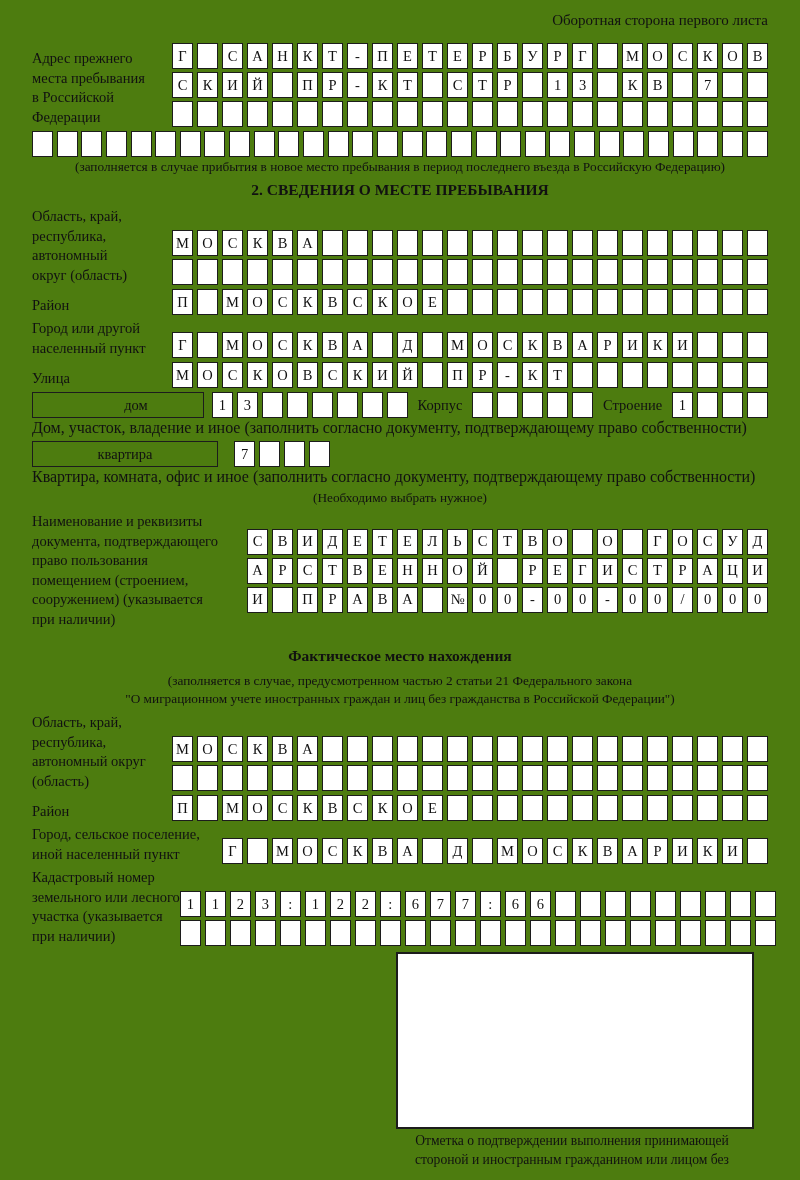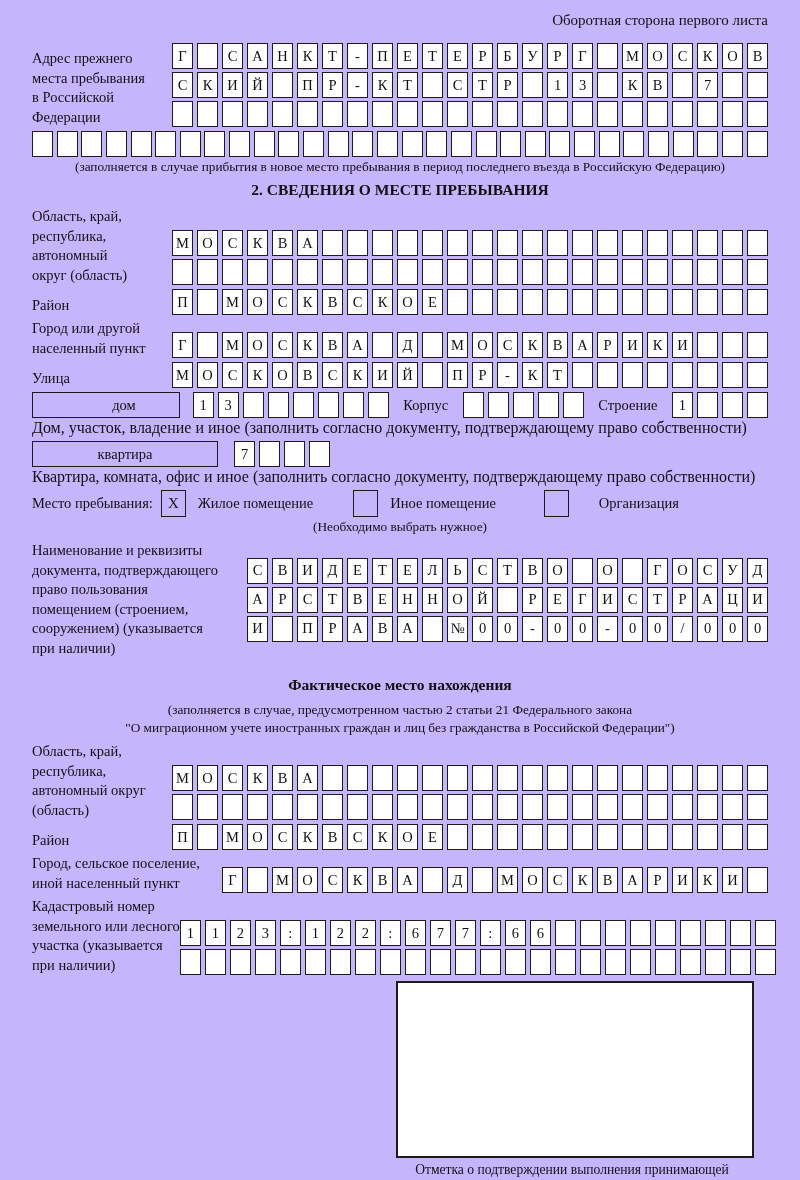--- a/index.html
+++ b/index.html
@@ -1,17 +1,17 @@
 <!DOCTYPE html>
 <html><head>
 <meta charset="utf-8">
 <style>
   html,body { margin:0; padding:0; background:#888; }
   .page {
-    width:800px; height:1180px; margin:0 auto; background:#c4b5fd;
+    width:800px; height:1180px; margin:0 auto; background:#4d7c0f;
     font-family:"Liberation Serif", serif; color:#111; position:relative;
     overflow:hidden; box-sizing:border-box; padding:12px 32px 0 32px;
   }
   .right-note { text-align:right; font-size:15px; margin-bottom:14px; }
   .frow { display:flex; align-items:flex-end; margin-bottom:4px;font-family:Liberation Serif, serif; }
   .lbl { font-size:14.5px; line-height:19.5px; }
   .lbl div { white-space:nowrap; }
   .rows { margin-left:auto; display:flex; flex-direction:column; gap:3px; }
   .boxrow { display:flex; gap:4px; }
   .boxrow.right { margin-left:auto; }
@@ -22,21 +22,21 @@
   }
   .spread { width:100%; justify-content:space-between; gap:0; }
   .spread .cb { flex:0 0 21px; }
   .note { font-size:13.3px; text-align:center; line-height:16px; margin:2px 0 6px 0; }
   .note-left { font-size:16px; text-align:left; line-height:16px; margin:2px 0 5px 0;font-family:Liberation Serif, serif; }
   .sec-title { font-weight:bold; font-size:15.5px; text-align:center; margin:4px 0 8px 0; }
   .widebox {
     box-sizing:border-box; border:1.6px solid #1c1c1c; height:26px;
     display:inline-flex; align-items:center; justify-content:center; font-size:14.5px;
   }
-  .dom-box { width:148px;padding-left:36px; }
+  .dom-box { width:172px;padding-left:36px; }
   .kv-box { width:186px; margin-right:16px; }
   .houserow { display:flex; align-items:center; justify-content:space-between; margin-bottom:2px; }
   .houserow .inline-lbl { font-size:14.5px; padding:0 2px; }
   .aptrow { display:flex; align-items:center; margin:3px 0 2px 0;text-align:right; }
   .stayrow { display:flex; align-items:center; margin:4px 0 2px 0; font-size:14.5px; }
   .cbx {
     box-sizing:border-box; width:25px; height:27px; border:1.7px solid #1c1c1c;
     display:inline-flex; align-items:center; justify-content:center; font-size:15px;
   }
   .stayrow .g8 { width:8px; } .stayrow .g12 { width:12px; }
@@ -371,35 +371,20 @@
     <span class="widebox kv-box">квартира</span>
     <span class="boxrow">
         <span class="cb">7</span>
         <span class="cb"></span>
         <span class="cb"></span>
         <span class="cb"></span>
       </span>
   </div>
   <div class="note-left">Квартира, комната, офис и иное (заполнить согласно документу, подтверждающему право собственности)</div>
 
-  <div class="stayrow">
-    <span>Место пребывания:</span>
-    <span class="g8"></span>
-    <span class="cbx">X</span>
-    <span class="g12"></span>
-    <span>Жилое помещение</span>
-    <span class="g40"></span>
-    <span class="cbx"></span>
-    <span class="g12"></span>
-    <span>Иное помещение</span>
-    <span class="g48"></span>
-    <span class="cbx"></span>
-    <span class="g30"></span>
-    <span>Организация</span>
-  </div>
   <div class="note">(Необходимо выбрать нужное)</div>
 
   <div class="doc-block">
     <div class="lbl">
       <div>Наименование и реквизиты</div>
       <div>документа, подтверждающего</div>
       <div>право пользования</div>
       <div>помещением (строением,</div>
       <div>сооружением) (указывается</div>
       <div>при наличии)</div>

